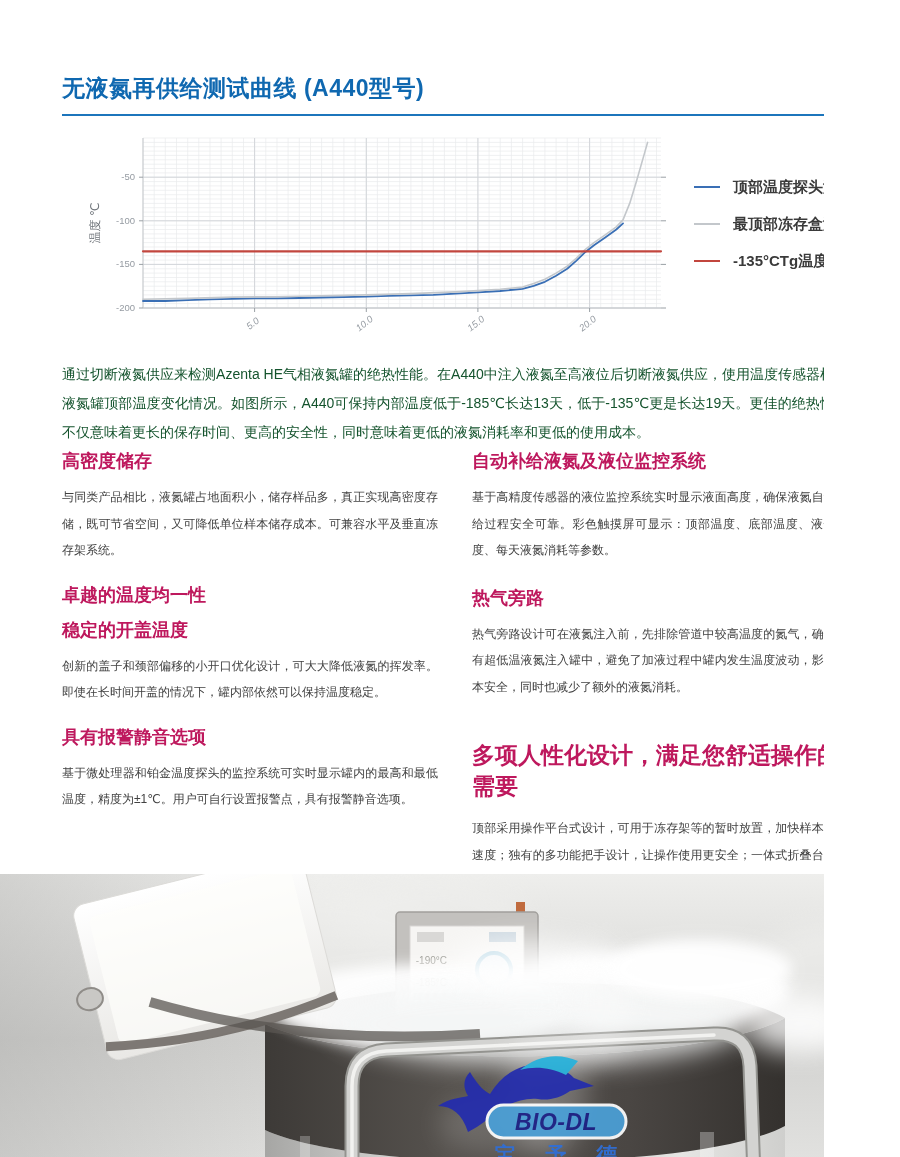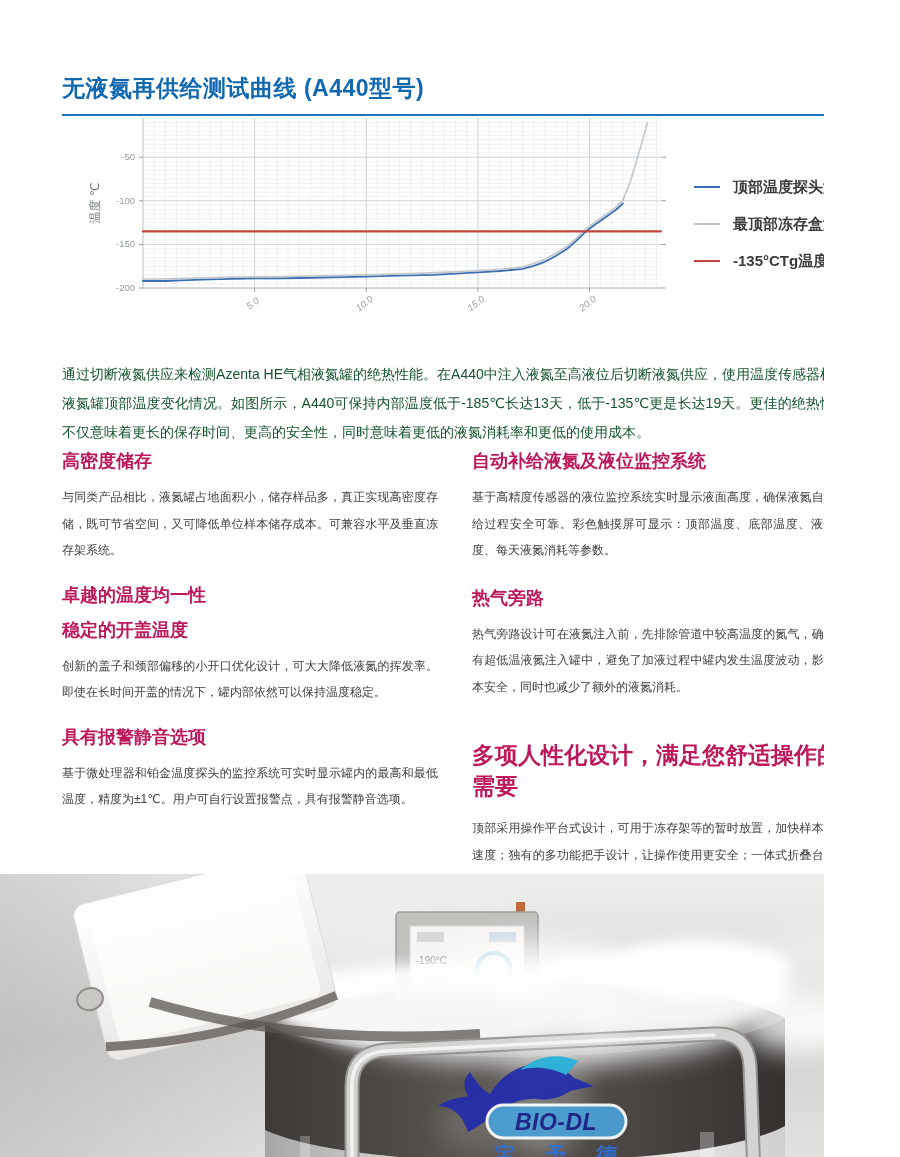--- a/index.html
+++ b/index.html
@@ -1,20 +1,20 @@
 <!DOCTYPE html>
 <html><head>
 <meta charset="utf-8">
 <style>
   html,body{margin:0;padding:0;background:#ffffff;}
   .page{position:relative;width:824px;height:1157px;background:#ffffff;overflow:hidden;
         font-family:"Liberation Sans","DejaVu Sans",sans-serif;color:#3f3f3f;margin-top:19px;}
   .title{position:absolute;left:62px;top:54px;font-size:23px;font-weight:bold;color:#0f68b0;letter-spacing:.5px;}
   .title-rule{position:absolute;left:62px;top:95px;width:783px;height:2px;background:#1c75bc;}
-  .chart-wrap{position:absolute;left:85px;top:92px;width:600px;height:210px;}
+  .chart-wrap{position:absolute;left:85px;top:112px;width:600px;height:210px;}
   .tick{font-size:9.5px;fill:#959ba2;}
   .xtick{font-style:italic;}
   .ylab{font-size:12px;fill:#6d7278;}
   .legend{position:absolute;left:694px;top:158px;width:175px;}
   .legend-item{display:flex;align-items:center;gap:13px;margin-bottom:17px;font-size:15px;font-weight:600;color:#3a3a3a;line-height:20px;}
   .legend-dash{width:26px;height:0;border-top:2.5px solid #888;flex:0 0 auto;}
   .intro{position:absolute;left:62px;top:327px;width:786px;font-size:14px;line-height:29px;color:#14532d;text-align:justify;}
   .cols{position:absolute;left:62px;top:430px;width:786px;display:grid;grid-template-columns:376px 1fr;column-gap:34px;}
   .sec h3{margin:0 0 11px 0;font-size:18px;font-weight:bold;color:#be185d;}
   .sec p{margin:0 0 19px 0;font-size:12px;line-height:26.5px;color:#414141;text-align:justify;}

